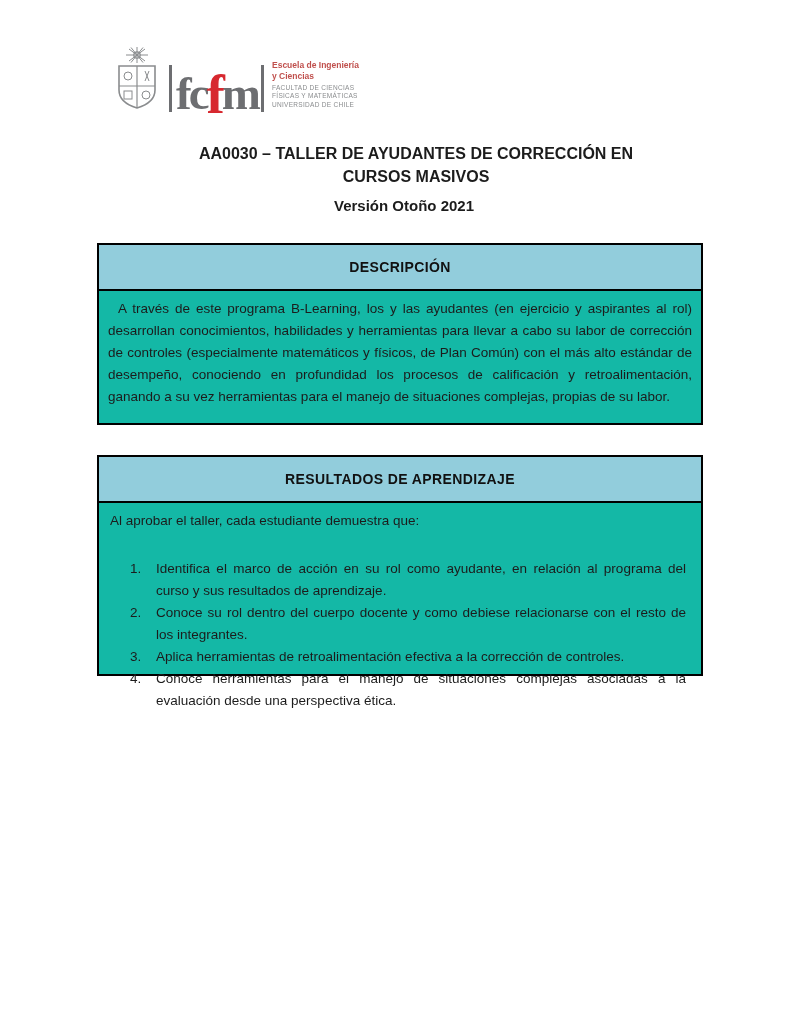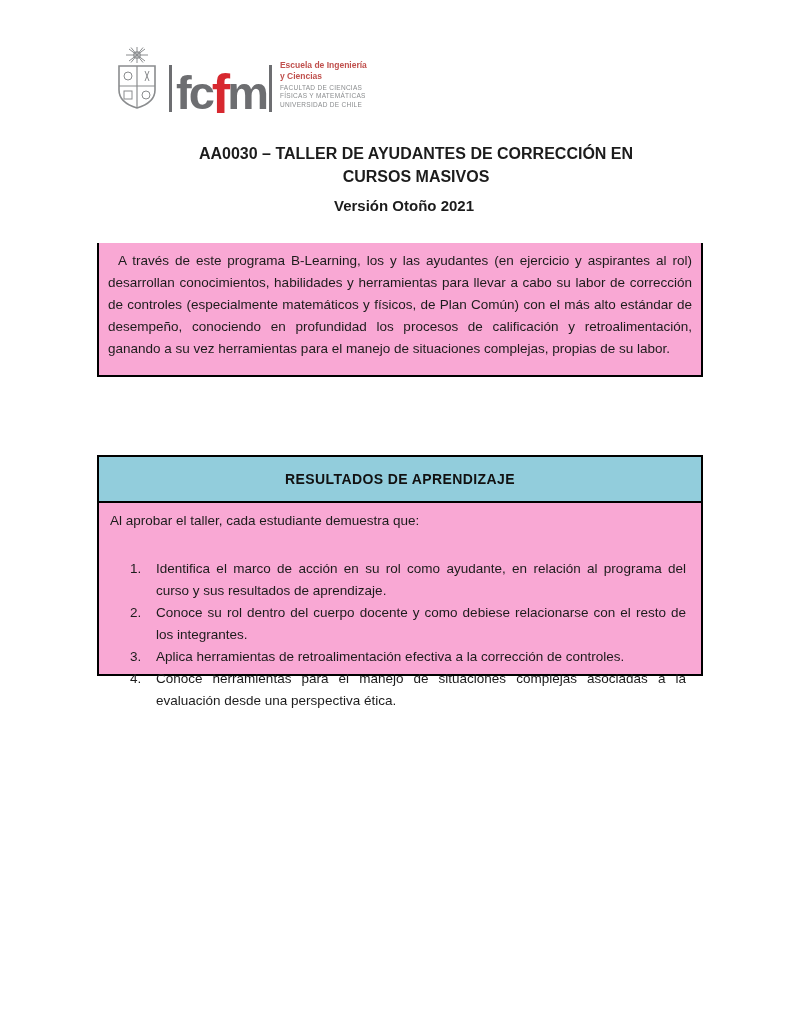--- a/index.html
+++ b/index.html
@@ -16,21 +16,21 @@
   .logo-row {
     position:absolute; left:112px; top:46px;
     display:flex; align-items:flex-end;
   }
   .shield-wrap { width:50px; height:66px; }
   .wordmark { display:flex; align-items:flex-end; margin-left:7px; }
   .wm-bar { width:3px; height:47px; background:#6d6e71; }
   .wm-letters {
     font-weight:bold; font-size:47px; line-height:0.76;
     letter-spacing:-3px; color:#6d6e71; padding:0 3px 0 4px;
-    font-family:Liberation Sans, sans-serif;
+    font-family:Liberation Serif, serif;
   }
   .wm-red { color:#d7282f; font-size:55px; position:relative; top:4px; }
   .logo-text { margin-left:8px; padding-bottom:3px; }
   .logo-school {
     color:#c0504d; font-size:8.5px; line-height:1.25; font-weight:bold;
   }
   .logo-fac {
     color:#8a8c8e; font-size:6.5px; line-height:1.3; margin-top:2px;
     letter-spacing:0.3px;
   }
@@ -52,21 +52,21 @@
   .sec-res  { top:455px; }
   .section-header {
     background:#92cddc;
     border:2px solid #000;
     height:48px;
     display:flex; align-items:center; justify-content:center;
     font-weight:bold; font-size:14px; letter-spacing:0.4px; color:#111;
   }
   .section-body {
     border:2px solid #000; border-top:none;
-    background:#f9a8d4;
+    background:#14b8a6;
     font-size:13.5px; line-height:22px;
     padding:7px 9px 8px 9px;
     text-align:justify;
   }
   .body-desc { height:134px; }
   .body-res  { height:173px; text-align:left; }
   .desc-par { text-indent:10px; }
   .res-intro { padding-left:2px; }
   .res-list { margin-top:26px; }
   .li { display:flex; margin-left:22px; padding-right:6px; }
@@ -121,20 +121,23 @@
     </div>
   </div>
 
   <div class="title-block">
     <div>AA0030 – TALLER DE AYUDANTES DE CORRECCIÓN EN</div>
     <div>CURSOS MASIVOS</div>
   </div>
   <div class="subtitle">Versión Otoño 2021</div>
 
   <div class="section sec-desc">
+    <div class="section-header">
+      <span>DESCRIPCIÓN</span>
+    </div>
     <div class="section-body body-desc">
       <p class="desc-par">A través de este programa B-Learning, los y las ayudantes (en ejercicio y aspirantes al rol) desarrollan conocimientos, habilidades y herramientas para llevar a cabo su labor de corrección de controles (especialmente matemáticos y físicos, de Plan Común) con el más alto estándar de desempeño, conociendo en profundidad los procesos de calificación y retroalimentación, ganando a su vez herramientas para el manejo de situaciones complejas, propias de su labor.</p>
     </div>
   </div>
 
   <div class="section sec-res">
     <div class="section-header">
       <span>RESULTADOS DE APRENDIZAJE</span>
     </div>
     <div class="section-body body-res">

